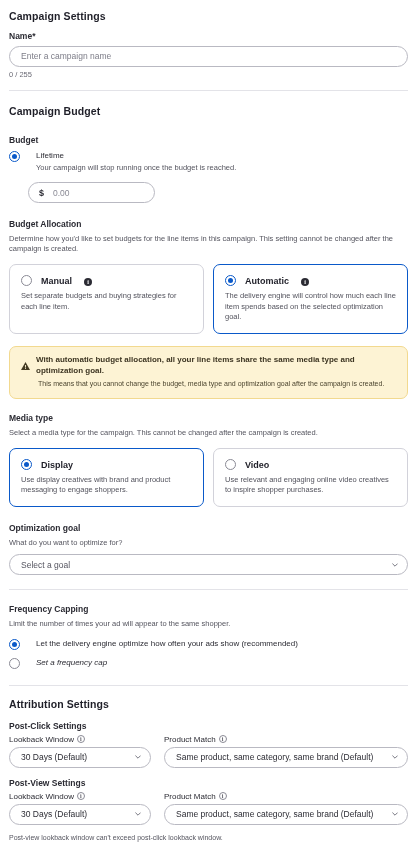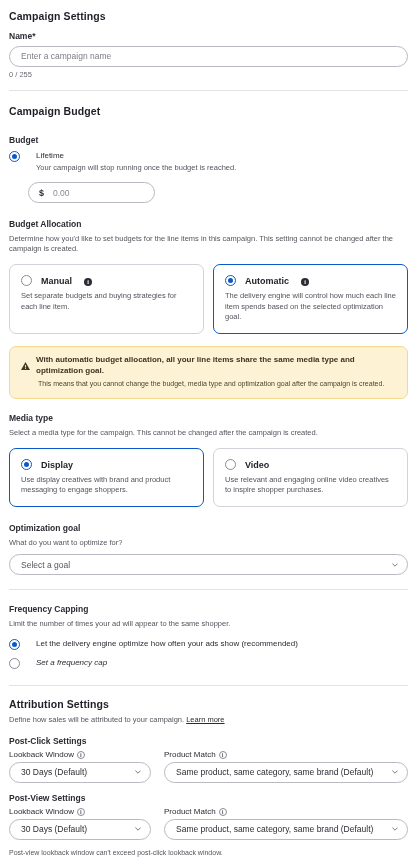--- a/index.html
+++ b/index.html
@@ -420,24 +420,20 @@
       <span class="rr-text">Set a frequency cap</span>
     </div>
   </div>
 
   <div class="mt16">
       <hr class="divider">
     </div>
 
   <div class="mt12">
     <div class="section-title">Attribution Settings</div>
-    <div class="helper mt5">
-      <span>Define how sales will be attributed to your campaign.</span>
-      <span class="link">Learn more</span>
-    </div>
 
     <div class="mt11 sub-head">Post-Click Settings</div>
 
     <div class="attr-grid mt4">
       <div class="attr-col-small">
         <span class="mini-label">
           <span>Lookback Window</span><span class="info-icon hollow">i</span>
         </span>
         <div class="select-wrap">
           <div class="select-box filled">30 Days (Default)</div>

